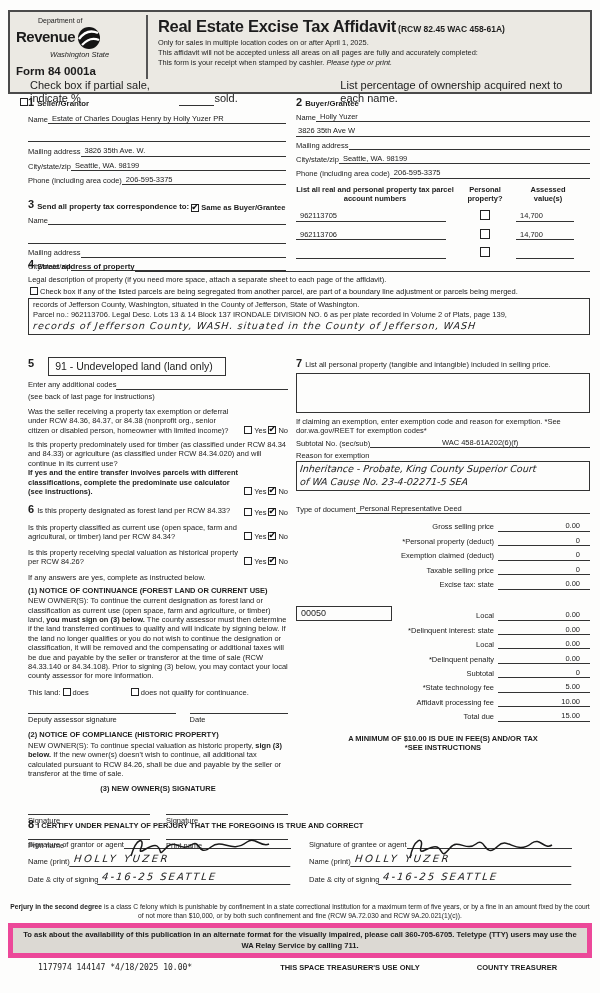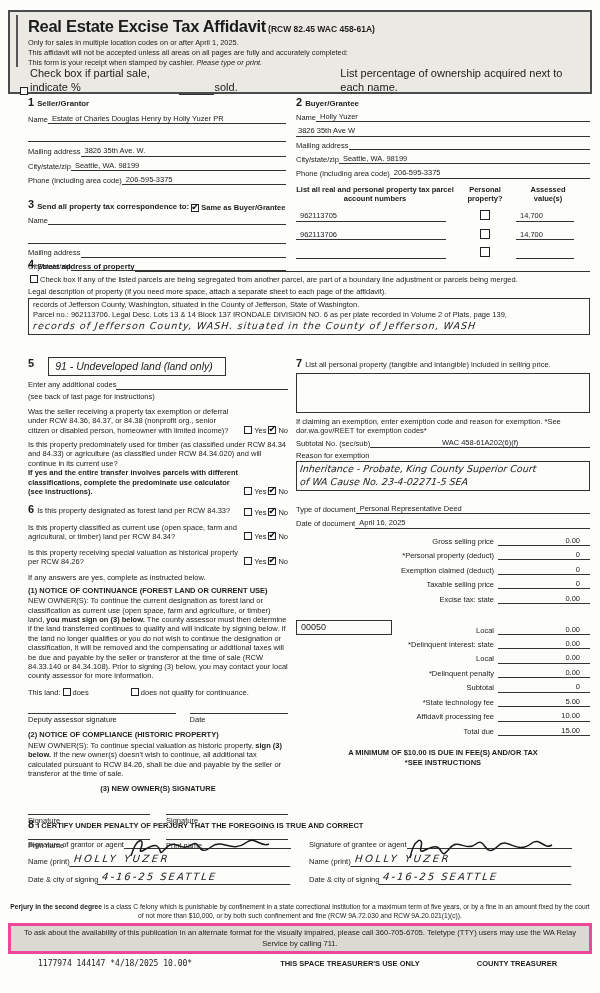--- a/index.html
+++ b/index.html
@@ -57,21 +57,21 @@
   .county-box { border:1.5px solid #333; width:188px; height:18px; font-size:11px;
     padding:1px 6px; margin:0 4px; font-family:"Liberation Sans",sans-serif; }
   .legal-box { border:1.5px solid #333; margin-top:1px; padding:1px 4px; line-height:1.35; }
   .hand { font-family:"DejaVu Sans", sans-serif; font-style:italic; transform:skewX(-6deg);
     display:inline-block; color:#222; }
 
   #cols2 { left:28px; top:357px; width:562px; display:flex; }
   #cols2 .lcol { width:268px; padding-right:8px; }
   #cols2 .rcol { flex:1; }
 
-  .code-box { border:1.5px solid #333; width:178px; font-size:10.5px; padding:2px 6px;font-style:italic; }
+  .code-box { border:1.5px solid #333; width:178px; font-size:10.5px; padding:2px 6px; }
   .q { display:flex; align-items:flex-end; margin-top:6px; }
   .q .qt { flex:1; padding-right:4px; }
   .yn { white-space:nowrap; }
 
   .underline-field { border-top:1px solid #333; padding-top:1px; }
   .two-under { display:flex; margin-top:16px; }
 
   
   .mrow { display:flex; align-items:flex-end; margin-top:4.1px; }
   .mlbl { flex:1; text-align:right; white-space:nowrap; }
@@ -81,32 +81,45 @@
   .ppbox { border:1.2px solid #333; height:40px; margin-top:2px; }
   .reason-box { border:1.2px solid #333; margin-top:1px; padding:1px 3px; font-size:9.5px; line-height:1.35; }
 
   #sec8 { left:28px; top:818px; width:562px; }
   .sigcols { display:flex; }
   .sigcol { width:50%; padding-right:18px; position:relative; }
   .sig-svg { position:absolute; pointer-events:none; }
 
   #footer { left:8px; top:903px; width:584px; }
   .perjury { font-size:6.7px; text-align:center; line-height:1.3; }
-  .access-box { background:#dcd9d3; border:3px solid #ec4899; font-weight:normal; font-size:7.6px;
+  .access-box { background:#dcd9d3; border:5px solid #ec4899; font-weight:bold; font-size:7.6px;
     text-align:center; margin-top:3px; padding:2px 10px; line-height:1.35; }
   .treas-row { display:flex; align-items:flex-start; margin-top:5px; }
   .stamp { font-family:"DejaVu Sans Mono", monospace; font-size:8px; width:250px; padding-left:30px; }
   .treas-mid { flex:1; text-align:center; font-weight:bold; }
   .treas-right { width:150px; text-align:center; font-weight:bold; }
   .print-note { text-align:right; padding-right:24px; font-weight:bold; font-style:italic; margin-top:22px; font-size:7.6px; }
 </style>
 </head>
 <body>
 
 <div id="header" class="abs">
+  <div class="hdr-left">
+    <div class="dept">Department of</div>
+    <div class="rev-row">
+      <span class="revenue">Revenue</span>
+      <svg width="24" height="24" style="margin-left:2px">
+        <circle cx="12" cy="12" r="11" fill="#141414"></circle>
+        <path d="M2 13 Q10 2 21 7" stroke="#fff" stroke-width="2.4" fill="none"></path>
+        <path d="M5 19 Q13 10 22 14" stroke="#fff" stroke-width="2.2" fill="none"></path>
+      </svg>
+    </div>
+    <div class="wa-state">Washington State</div>
+    <div class="form-no">Form 84 0001a</div>
+  </div>
   <div class="hdr-right">
     <div>
       <span class="title">Real Estate Excise Tax Affidavit</span>
       <span class="title-ref">(RCW 82.45 WAC 458-61A)</span>
     </div>
     <div class="hdr-sub">Only for sales in multiple location codes on or after April 1, 2025.</div>
     <div class="hdr-sub">This affidavit will not be accepted unless all areas on all pages are fully and accurately completed:</div>
     <div class="hdr-sub">
       <span>This form is your receipt when stamped by cashier.</span>
       <span class="i">Please type or print.</span>
@@ -223,25 +236,25 @@
     </div>
   </div>
 </div>
 
 <div id="sec4" class="abs">
   <div class="fl" style="margin-top:0">
     <span class="secno">4</span>
     <span class="lbl sechead">Street address of property</span>
     <span class="fill"></span>
   </div>
+  <div style="margin-top:3px">Legal description of property (if you need more space, attach a separate sheet to each page of the affidavit).</div>
   <div style="display:flex;align-items:flex-start;margin-top:3px">
     <span class="cb"></span>
     <span>Check box if any of the listed parcels are being segregated from another parcel, are part of a boundary line adjustment or parcels being merged.</span>
   </div>
-  <div style="margin-top:3px">Legal description of property (if you need more space, attach a separate sheet to each page of the affidavit).</div>
   <div class="legal-box">
     <div>records of Jefferson County, Washington, situated in the County of Jefferson, State of Washington.</div>
     <div>Parcel no.: 962113706. Legal Desc. Lots 13 &amp; 14 Block 137 IRONDALE DIVISION NO. 6 as per plate recorded in Volume 2 of Plats, page 139,</div>
     <div class="hand" style="font-size:9.5px;letter-spacing:1px">records of Jefferson County, WASH. situated in the County of Jefferson, WASH</div>
   </div>
 </div>
 
 <div id="cols2" class="abs">
   <div class="lcol">
     <div>
@@ -320,24 +333,20 @@
       <span class="fill" style="text-align:center">WAC 458-61A202(6)(f)</span>
     </div>
     <div style="margin-top:3px">Reason for exemption</div>
     <div class="reason-box">
       <div class="hand">Inheritance - Probate, King County Superior Court</div>
       <div class="hand">of WA Cause No. 23-4-02271-5 SEA</div>
     </div>
     <div class="fl" style="margin-top:13px">
         <span class="lbl">Type of document</span>
         <span class="fill">Personal Representative Deed</span>
-      </div>
-    <div class="fl">
-        <span class="lbl">Date of document</span>
-        <span class="fill">April 16, 2025</span>
       </div>
 
     <div class="mrow" style="margin-top:7px">
         <span class="mlbl">Gross selling price</span>
         <span class="mval">0.00</span>
       </div>
     <div class="mrow">
         <span class="mlbl">*Personal property (deduct)</span>
         <span class="mval">0</span>
       </div>

